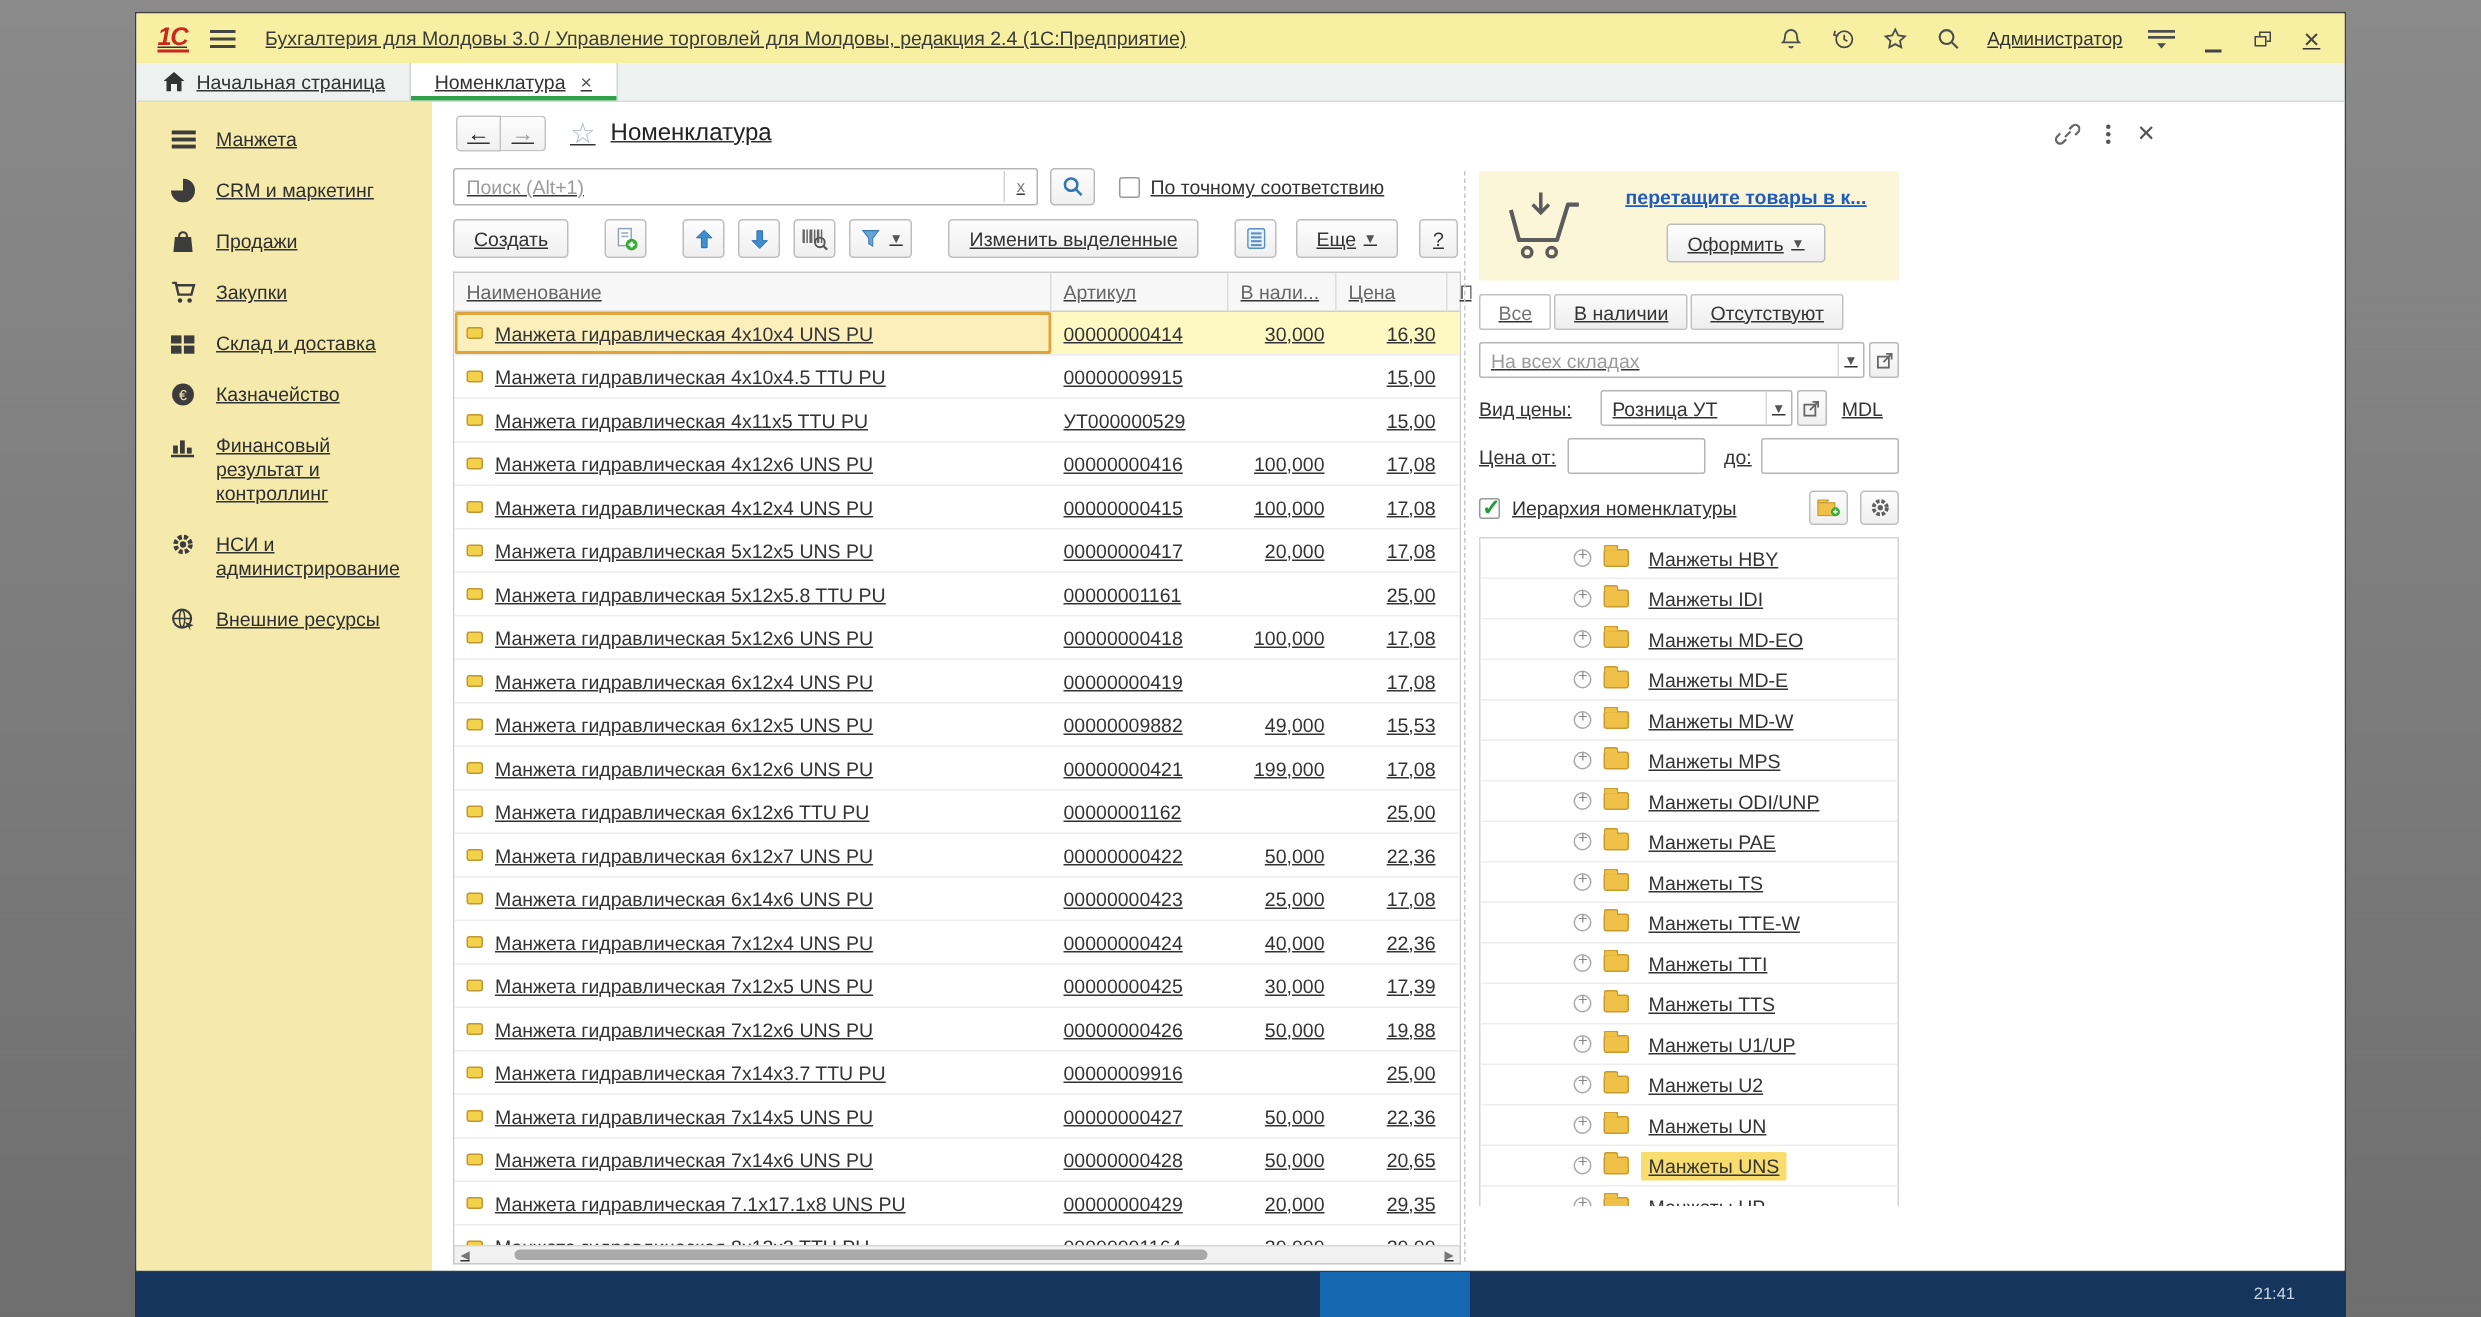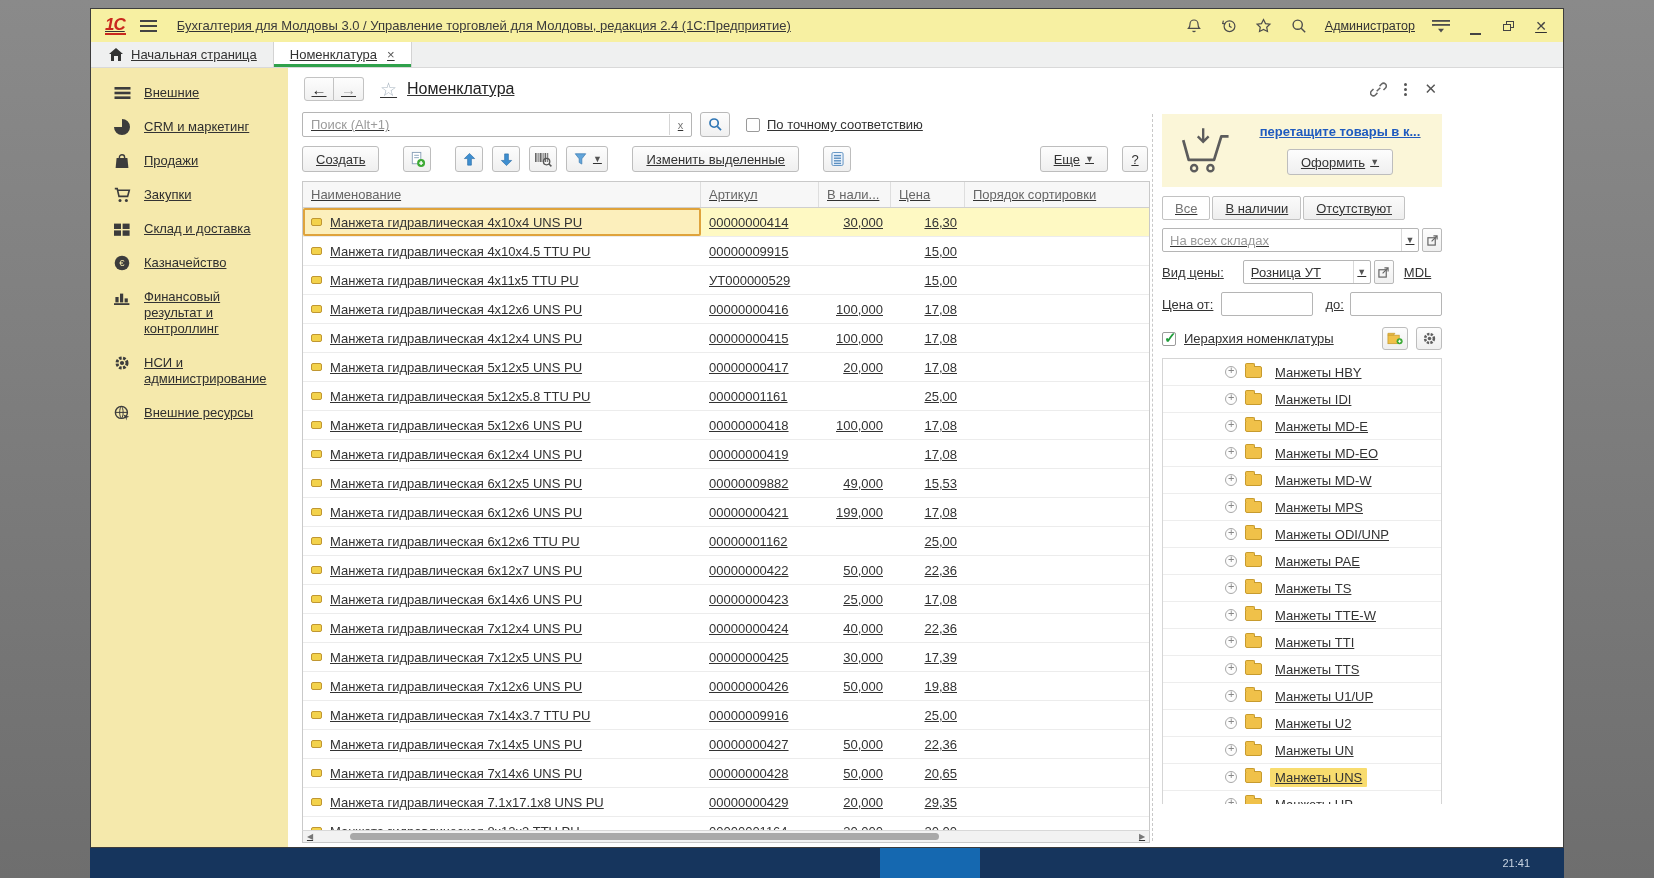--- a/index.html
+++ b/index.html
@@ -56,21 +56,21 @@
   .form-title { font-size:16px; color:#222; }
   .fh-icons { position:absolute; right:126px; top:12px; display:flex; gap:17px; align-items:center; }
   .fh-icons > span { cursor:pointer; }
   .kebab { display:inline-flex; flex-direction:column; gap:2px; }
   .kebab i { width:3px; height:3px; border-radius:50%; background:#555; }
   .fh-close { color:#555; font-size:15px; }
 
   .form-body { flex:1; display:flex; min-height:0; }
 
   
-  .list-area { width:862px; flex:none; padding-left:14px; display:flex; flex-direction:column; min-height:0; }
+  .list-area { width:686px; flex:none; padding-left:14px; display:flex; flex-direction:column; min-height:0; }
   .search-row { display:flex; align-items:center; margin-top:2px; flex:none; }
   .search-box { width:390px; height:25px; border:1px solid #b5b5b5; border-radius:2px; background:#fff; display:flex; align-items:center; }
   .search-box input { flex:1; border:none; outline:none; padding:0 8px; font-size:13px; color:#333; background:transparent; font-family:inherit; }
   .search-box input::placeholder { color:#9b9b9b; }
   .clear-btn { width:22px; height:21px; border-left:1px solid #d5d5d5; color:#777; display:flex; align-items:center; justify-content:center; font-size:11px; cursor:pointer; }
   .mag-btn { width:30px; height:25px; margin-left:8px; border:1px solid #b9b9b9; border-radius:3px; background:linear-gradient(#fdfdfd,#f0f0f0); display:flex; align-items:center; justify-content:center; cursor:pointer; }
   .chk-row { display:flex; align-items:center; gap:7px; margin-left:16px; cursor:pointer; }
   .chk { width:14px; height:14px; border:1px solid #9a9a9a; background:#fff; border-radius:2px; position:relative; }
   .chk.checked::after { content:"✓"; position:absolute; left:1px; top:-4px; color:#1f9d3a; font-size:15px; font-weight:bold; }
 
@@ -214,21 +214,21 @@
       <aside class="sidebar">
 
           <div class="s-item">
             <span class="s-ic">
               <svg width="17" height="14" viewBox="0 0 16 14" fill="#3c3c3c">
                 <rect y="1" width="16" height="2.6"></rect>
                 <rect y="5.7" width="16" height="2.6"></rect>
                 <rect y="10.4" width="16" height="2.6"></rect>
               </svg>
             </span>
-            <span class="s-lb">Внешние</span>
+            <span class="s-lb">Манжета</span>
           </div>
 
           <div class="s-item">
             <span class="s-ic">
               <svg width="16" height="16" viewBox="0 0 16 16" fill="#3c3c3c">
                 <path d="M8 0a8 8 0 1 1-8 8h8z"></path>
               </svg>
             </span>
             <span class="s-lb">CRM и маркетинг</span>
           </div>
@@ -779,27 +779,27 @@
 
                 <div class="titem">
                   <span class="expand"></span>
                   <span class="folder"></span>
                   <span class="t-label">Манжеты IDI</span>
                 </div>
 
                 <div class="titem">
                   <span class="expand"></span>
                   <span class="folder"></span>
+                  <span class="t-label">Манжеты MD-EO</span>
+                </div>
+
+                <div class="titem">
+                  <span class="expand"></span>
+                  <span class="folder"></span>
                   <span class="t-label">Манжеты MD-E</span>
-                </div>
-
-                <div class="titem">
-                  <span class="expand"></span>
-                  <span class="folder"></span>
-                  <span class="t-label">Манжеты MD-EO</span>
                 </div>
 
                 <div class="titem">
                   <span class="expand"></span>
                   <span class="folder"></span>
                   <span class="t-label">Манжеты MD-W</span>
                 </div>
 
                 <div class="titem">
                   <span class="expand"></span>

